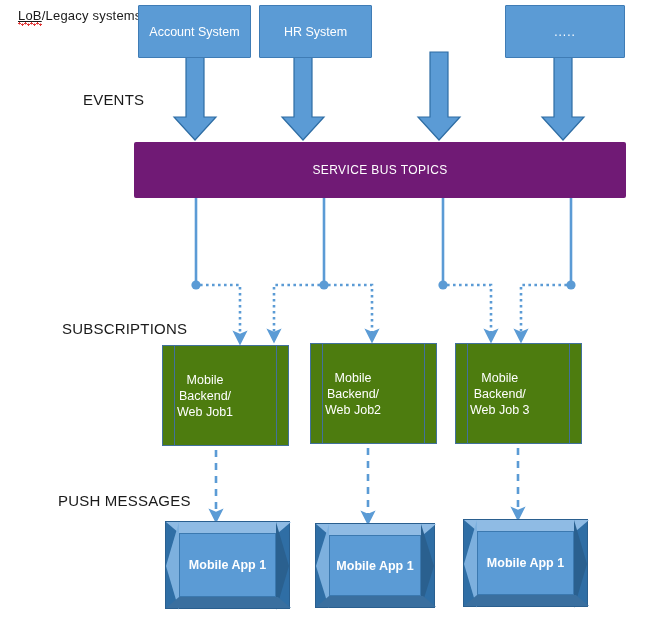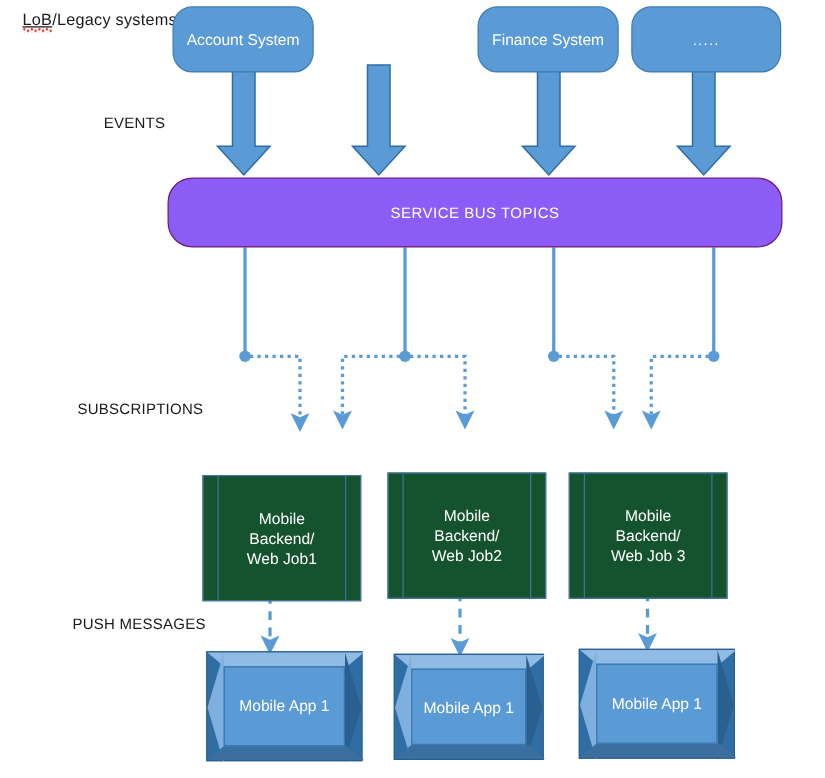--- a/index.html
+++ b/index.html
@@ -17,21 +17,21 @@
   svg.layer{
     position:absolute;
     left:0; top:0;
     width:660px; height:622px;
     pointer-events:none;
   }
   
   .stage-label{
     position:absolute;
     color:#1a1a1a;
-    font-size:12px;
+    font-size:15px;
     letter-spacing:0.2px;
     white-space:nowrap;
   }
   .stage-label.spell{
     font-size:13px;
   }
   .misspell{
     
     background-image:
       radial-gradient(circle at 1.5px 1.4px, #e03131 1.0px, rgba(224,49,49,0) 1.2px),
@@ -40,58 +40,56 @@
     background-repeat:repeat-x;
     background-position:0 100%;
     padding-bottom:3px;
     text-decoration:underline;
   }
   
   .src-box{
     position:absolute;
     background:#5b9bd5;
     border:1px solid #3f7cb5;
-    border-radius:16px;
+    border-radius:1px;
     display:flex;
     align-items:center;
     justify-content:center;
     color:#ffffff;
     font-size:12.5px;
     box-sizing:border-box;
     text-align:center;
   }
   .src-box.dots{ letter-spacing:1px; font-size:12px; }
   
   .bus-box{
     position:absolute;
-    background:#8b5cf6;
-    border:1px solid #701a75;
-    border-radius:20px;
+    background:#701a75;
+    border:3px solid #701a75;
+    border-radius:2px;
     display:flex;
     align-items:center;
     justify-content:center;
     color:#ffffff;
     font-size:12px;
     letter-spacing:0.4px;
     box-sizing:border-box;
   }
   
   .proc-box{
     position:absolute;
-    background:#14532d;
+    background:#4d7c0f;
     border:1px solid #41719c;
     box-sizing:border-box;
     color:#ffffff;
     font-size:12.5px;
     line-height:16px;
     text-align:center;
     display:flex;
     align-items:center;
-    justify-content:center;
-    margin-top:35px;
   }
   .proc-box .bar{
     position:absolute;
     top:0; bottom:0;
     width:0;
     border-left:1px solid #41719c;
   }
   .proc-box .bar.l{ left:11px; }
   .proc-box .bar.r{ right:11px; }
   .proc-label{ position:relative; z-index:2; padding:0 14px; }
@@ -117,20 +115,21 @@
     left:13px; top:11px; right:13px; bottom:11px;
     background:#5b9bd5;
     border:1px solid #3b79b0;
     display:flex;
     align-items:center;
     justify-content:center;
     color:#ffffff;
     font-size:12.5px;
     box-sizing:border-box;
     z-index:3;
+    font-weight:bold;
   }
 </style>
 </head>
 <body>
 
 <div id="canvas">
 
   <div class="stage-label spell" style="left:18px; top:8px;">
     <span class="misspell">LoB</span><span>/Legacy systems</span>
   </div>
@@ -180,22 +179,22 @@
     <g stroke="#5b9bd5" stroke-width="2.6" fill="none" stroke-dasharray="7 6" stroke-linecap="butt">
       <path d="M216,450 L216,516" marker-end="url(#arrowThin)"></path>
       <path d="M368,448 L368,518" marker-end="url(#arrowThin)"></path>
       <path d="M518,448 L518,514" marker-end="url(#arrowThin)"></path>
     </g>
   </svg>
 
   <div class="src-box" style="left:138px; top:5px; width:113px; height:53px;">
     <span>Account System</span>
   </div>
-  <div class="src-box" style="left:382px; top:5px; width:113px; height:53px;">
-    <span>Finance System</span>
+  <div class="src-box" style="left:259px; top:5px; width:113px; height:53px;">
+    <span>HR System</span>
   </div>
   <div class="src-box dots" style="left:505px; top:5px; width:120px; height:53px;">
     <span>.....</span>
   </div>
 
   <div class="bus-box" style="left:134px; top:142px; width:492px; height:56px;">
     <span>SERVICE BUS TOPICS</span>
   </div>
 
   <div class="proc-box" style="left:162px; top:345px; width:127px; height:101px;">

